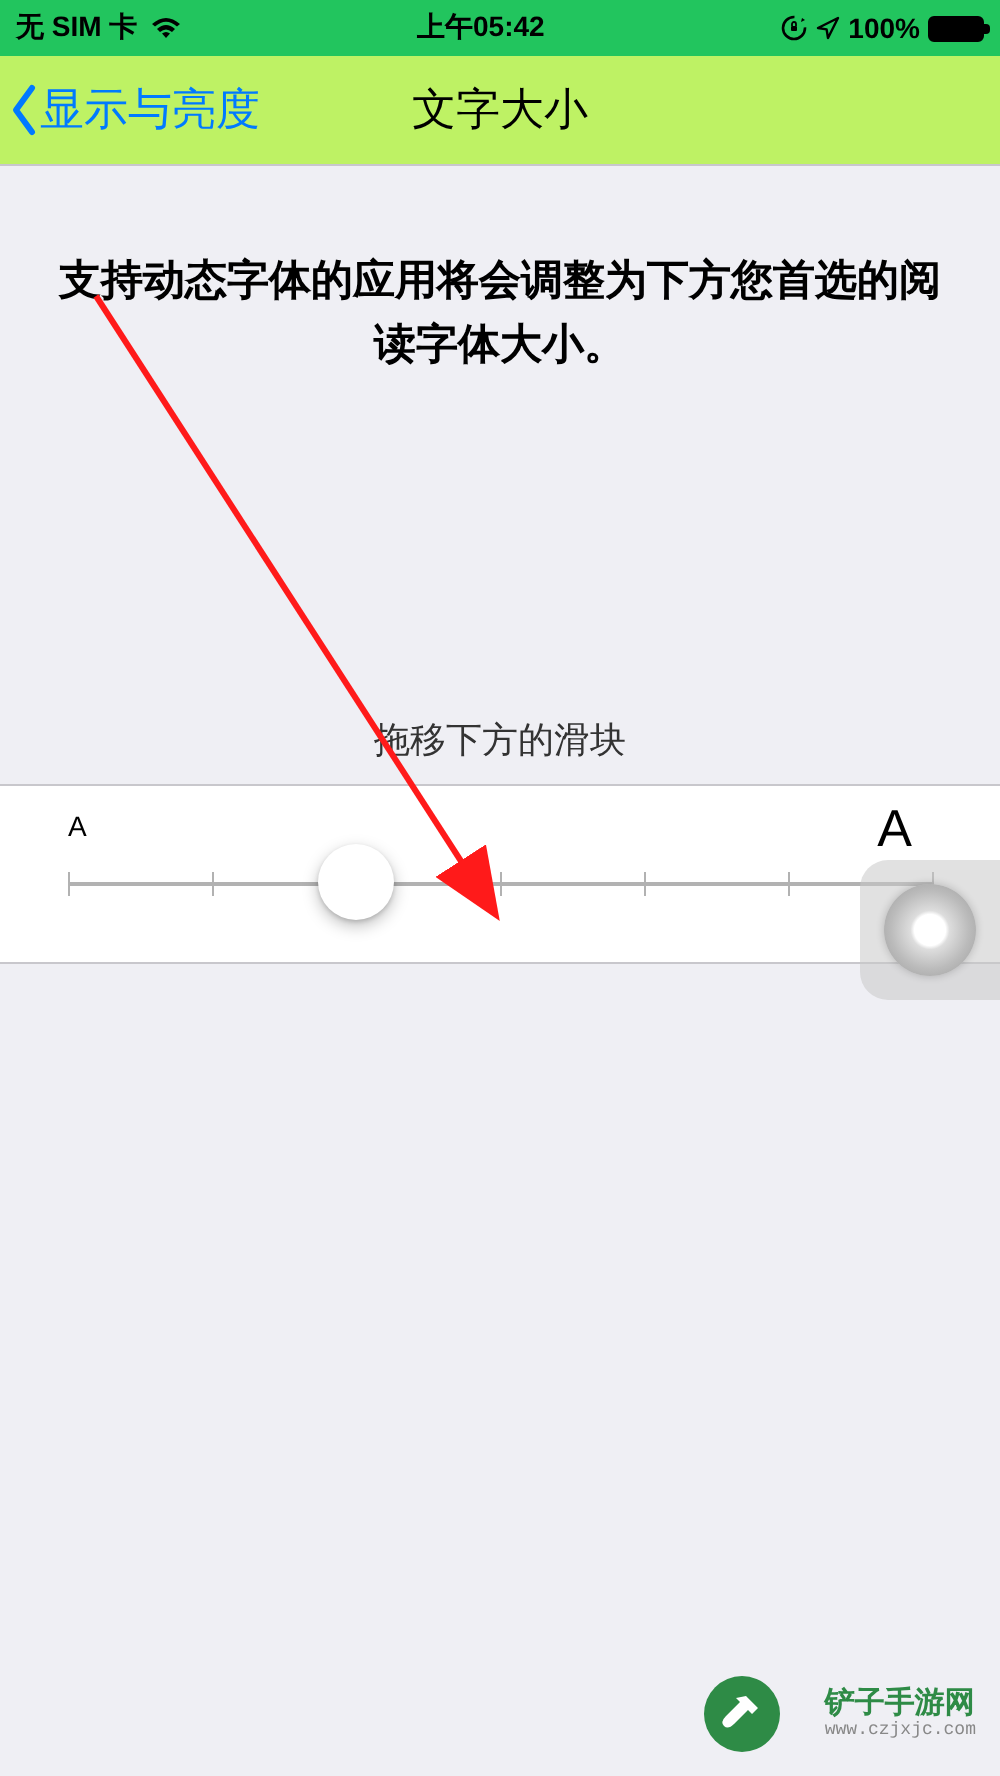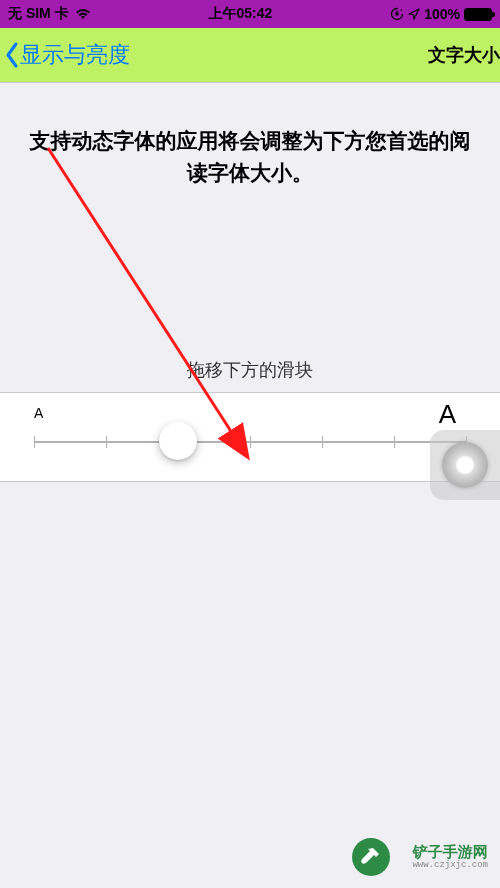--- a/index.html
+++ b/index.html
@@ -1,31 +1,31 @@
 <!DOCTYPE html>
 <html><head>
 <meta charset="utf-8">
 <style>
   * { margin:0; padding:0; box-sizing:border-box; font-family:-apple-system,"PingFang SC","Helvetica Neue",sans-serif; }
   body { width:500px; height:888px; background:#efeff4; position:relative; overflow:hidden; }
   .screen { width:500px; height:888px; background:#efeff4; position:relative; }
 
   
-  .status-bar { height:28px; background:#a21caf; display:flex; align-items:center; justify-content:space-between; padding:0 8px; font-size:14px; font-weight:600; color:#000; }
+  .status-bar { height:28px; background:#22c55e; display:flex; align-items:center; justify-content:space-between; padding:0 8px; font-size:14px; font-weight:600; color:#000; }
   .status-left { display:flex; align-items:center; gap:6px; }
   .status-right { display:flex; align-items:center; gap:4px; }
   .wifi svg, .lock svg, .loc svg { display:block; }
   .batt { width:28px; height:13px; border:1.5px solid #000; border-radius:3px; position:relative; background:#000; }
   .batt:after { content:""; position:absolute; right:-4px; top:3px; width:2.5px; height:5px; background:#000; border-radius:0 2px 2px 0; }
 
   
   .nav { height:55px; background:#bef264; border-bottom:1px solid #c8c7cc; display:flex; align-items:center; position:relative; }
   .back { position:absolute; left:4px; display:flex; align-items:center; color:#007aff; font-size:22px; }
   .back-chevron { width:16px; height:28px; }
-  .nav-title { position:absolute; left:0; right:0; text-align:right; font-size:18px; font-weight:700; color:#000; }
+  .nav-title { position:absolute; left:0; right:0; text-align:center; font-size:22px; font-weight:400; color:#000; }
 
   
   .desc { padding:42px 22px 0; text-align:center; font-size:21px; line-height:1.5; color:#000;font-weight:bold; }
   .drag-hint { text-align:center; font-size:18px; color:#333; margin-top:170px; margin-bottom:10px; }
 
   
   .slider-panel { background:#fff; border-top:1px solid #c8c7cc; border-bottom:1px solid #c8c7cc; height:90px; position:relative; padding:0 30px; }
   .small-a { position:absolute; left:34px; top:12px; font-size:14px; color:#000; }
   .big-a   { position:absolute; right:44px; top:6px; font-size:26px; font-weight:500; color:#000; }
   .track { position:absolute; left:34px; right:34px; top:48px; height:2px; background:#b2b2b2; }
@@ -33,21 +33,21 @@
   .thumb { position:absolute; top:48px; width:38px; height:38px; background:#fff; border-radius:50%; box-shadow:0 3px 8px rgba(0,0,0,.25),0 1px 2px rgba(0,0,0,.15); transform:translate(-50%,-50%); }
 
   
   .arrow { position:absolute; left:40px; top:140px; pointer-events:none; }
 
   
   .assistive { position:absolute; right:0; top:430px; width:70px; height:70px; background:rgba(200,200,200,.55); border-radius:14px 0 0 14px; display:flex; align-items:center; justify-content:center; }
   .assistive .ring { width:46px; height:46px; border-radius:50%; background:radial-gradient(circle,#fff 24%,#ddd 30%,#bbb 60%,#999 100%); box-shadow:0 0 4px rgba(0,0,0,.2); }
 
   
-  .wm-badge { position:absolute; right:12px; bottom:12px; display:flex; align-items:center; gap:22px;text-align:center; }
+  .wm-badge { position:absolute; right:12px; bottom:12px; display:flex; align-items:center; gap:22px; }
   .wm-circle { width:38px; height:38px; border-radius:50%; background:#2e8b46; display:flex; align-items:center; justify-content:center; }
   .wm-circle svg { width:24px; height:24px; }
   .wm-text { display:flex; flex-direction:column; line-height:1.15; }
   .wm-text .l1 { font-size:15px; font-weight:700; color:#2e8b46; }
   .wm-text .l2 { font-size:9px; color:#888;font-family:Liberation Mono, monospace; }
   .wm-diag { position:absolute; left:110px; bottom:380px; font-size:30px; color:rgba(0,0,0,.05); transform:rotate(-20deg); letter-spacing:2px; }
 
 </style>
 </head>
 <body>

